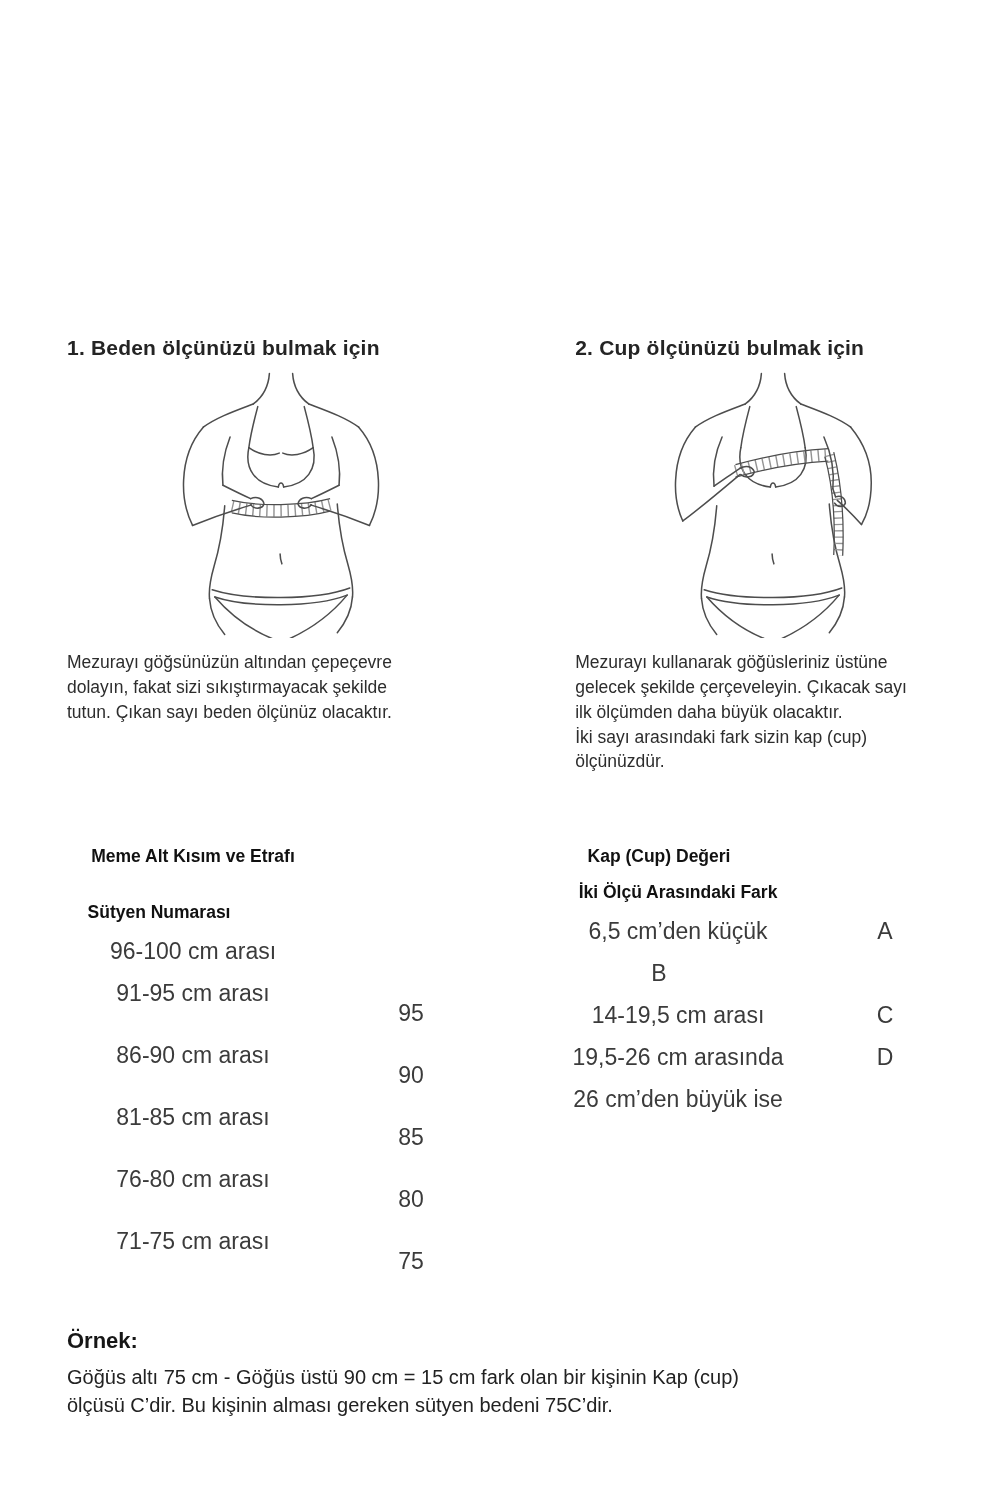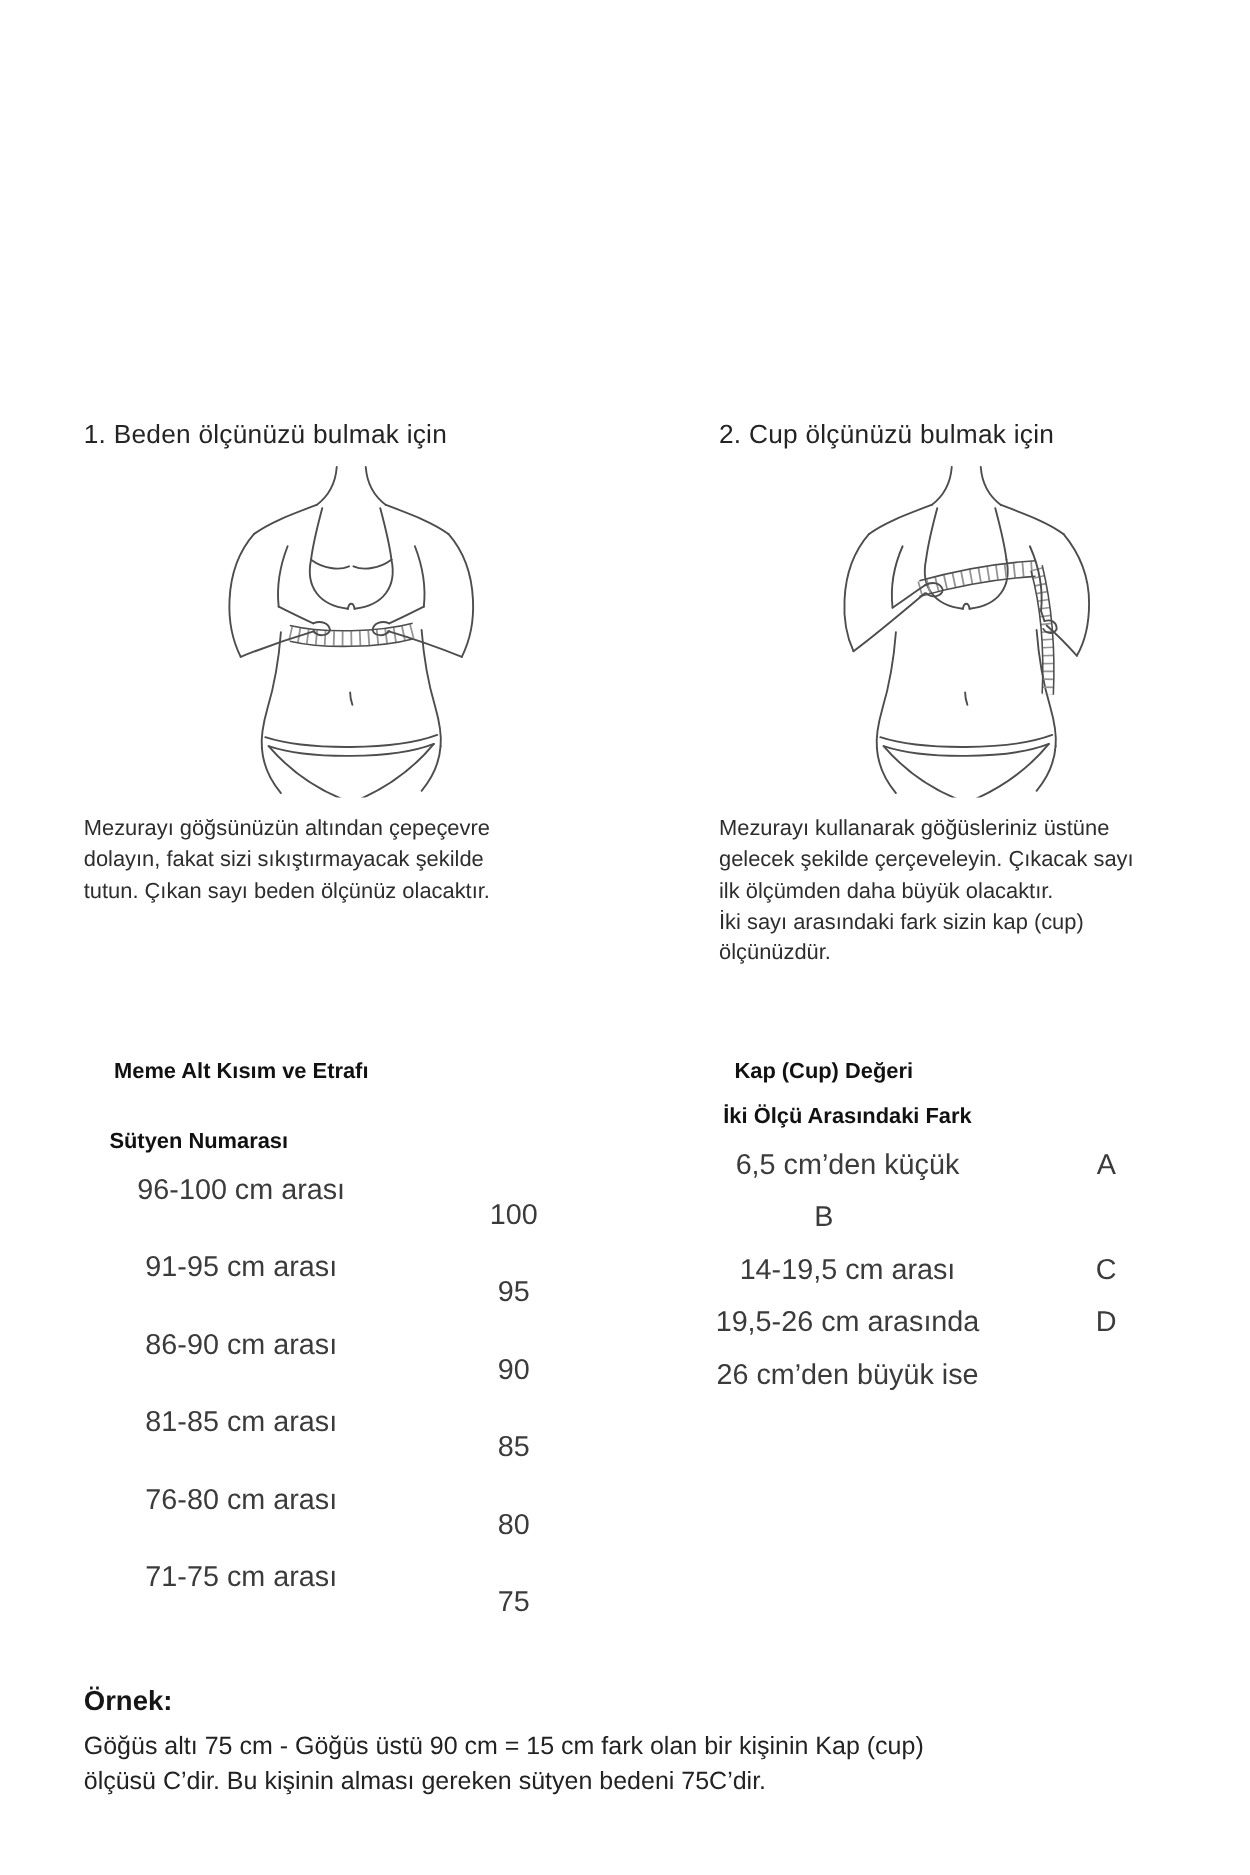--- a/index.html
+++ b/index.html
@@ -9,21 +9,21 @@
     font-family: "Liberation Sans", "DejaVu Sans", sans-serif;
     color: #1c1c1c;
     overflow: hidden;
   }
   .page { width: 1000px; height: 1500px; padding: 336px 30px 0 67px; box-sizing: border-box; }
 
   .columns { display: flex; align-items: flex-start; }
   .col-band { width: 436px; }
   .col-cup  { width: 402px; margin-left: 80px; }
 
-  .heading { font-size: 21px; font-weight: 400; color: #242424; letter-spacing: .2px; margin: 0; }
+  .heading { font-size: 21px; font-weight: 700; color: #242424; letter-spacing: .2px; margin: 0; }
 
   .figure { height: 268px; margin: 10px 0 12px; display: flex; justify-content: center; }
   .figure svg { height: 268px; width: auto; }
 
   .desc { font-size: 17.5px; line-height: 1.42; color: #2d2d2d; white-space: pre-line; margin: 0; }
 
   .tables { display: flex; margin-top: 64px; }
   .thead { display: flex; font-weight: 700; font-size: 17.5px; color: #111111; flex-direction: column; }
   .trow  { display: flex; font-size: 23px; color: #3b3b3b; justify-content: space-between; }
   .th, .td { padding: 7.5px 0; text-align: center; box-sizing: border-box; }
@@ -165,21 +165,20 @@
 
   <div class="tables">
 
     <div class="band-tbl">
       <div class="thead">
         <div class="th col-a">Meme Alt Kısım ve Etrafı</div>
         <div class="th col-b">Sütyen Numarası</div>
       </div>
       <div class="trow">
         <div class="td col-a">96-100 cm arası</div>
-        <div class="td col-b">100</div>
       </div>
       <div class="trow">
         <div class="td col-a">91-95 cm arası</div>
         <div class="td col-b">95</div>
       </div>
       <div class="trow">
         <div class="td col-a">86-90 cm arası</div>
         <div class="td col-b">90</div>
       </div>
       <div class="trow">

